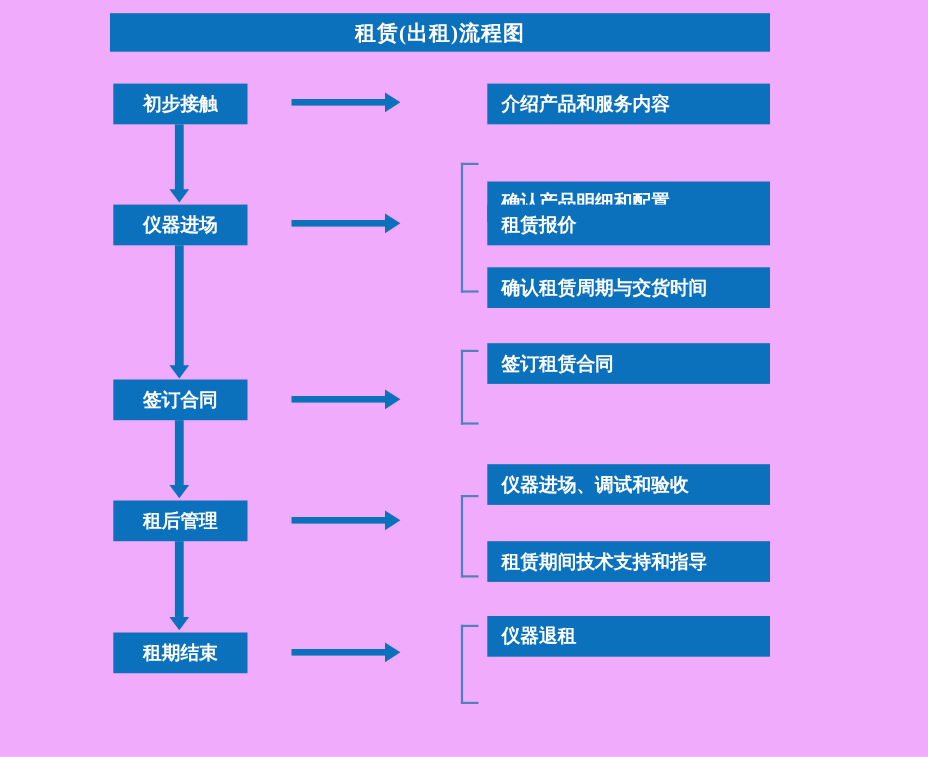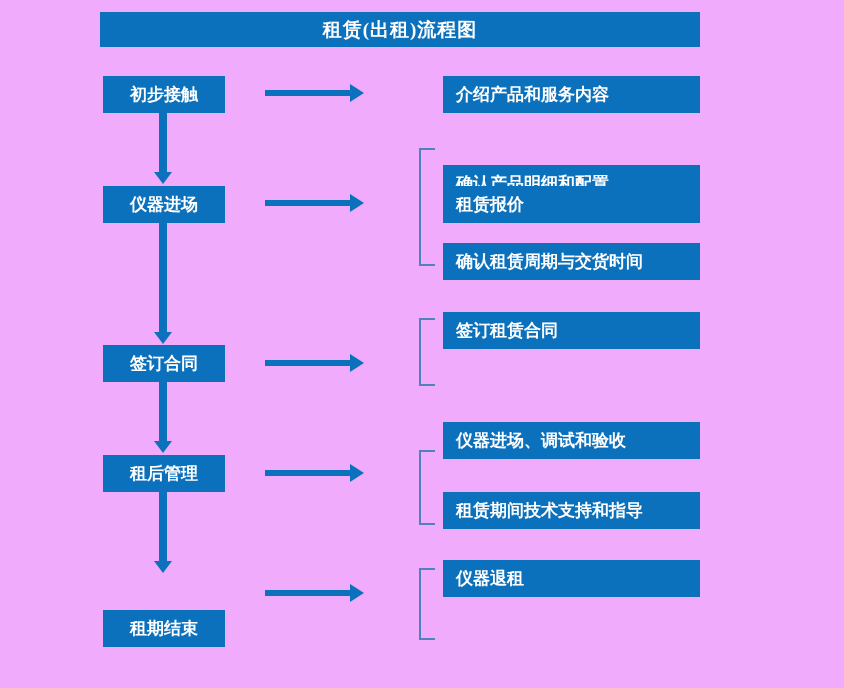--- a/index.html
+++ b/index.html
@@ -164,21 +164,21 @@
 
   <div class="bracket" style="top:450px; height:75px;"></div>
 
   <div class="node right" style="top:422px;">仪器进场、调试和验收</div>
   <div class="node right" style="top:492px;">租赁期间技术支持和指导</div>
 
   <div class="v-arrow" style="top:492px; height:70px;">
       <span class="head"></span>
     </div>
 
-  <div class="node left" style="top:575px;margin-top:35px;">租期结束</div>
+  <div class="node left" style="top:575px;">租期结束</div>
 
   <div class="h-arrow" style="top:590px;">
       <span class="head"></span>
     </div>
 
   <div class="bracket" style="top:568px; height:72px;"></div>
 
   <div class="node right" style="top:560px;">仪器退租</div>
 
 </div>

